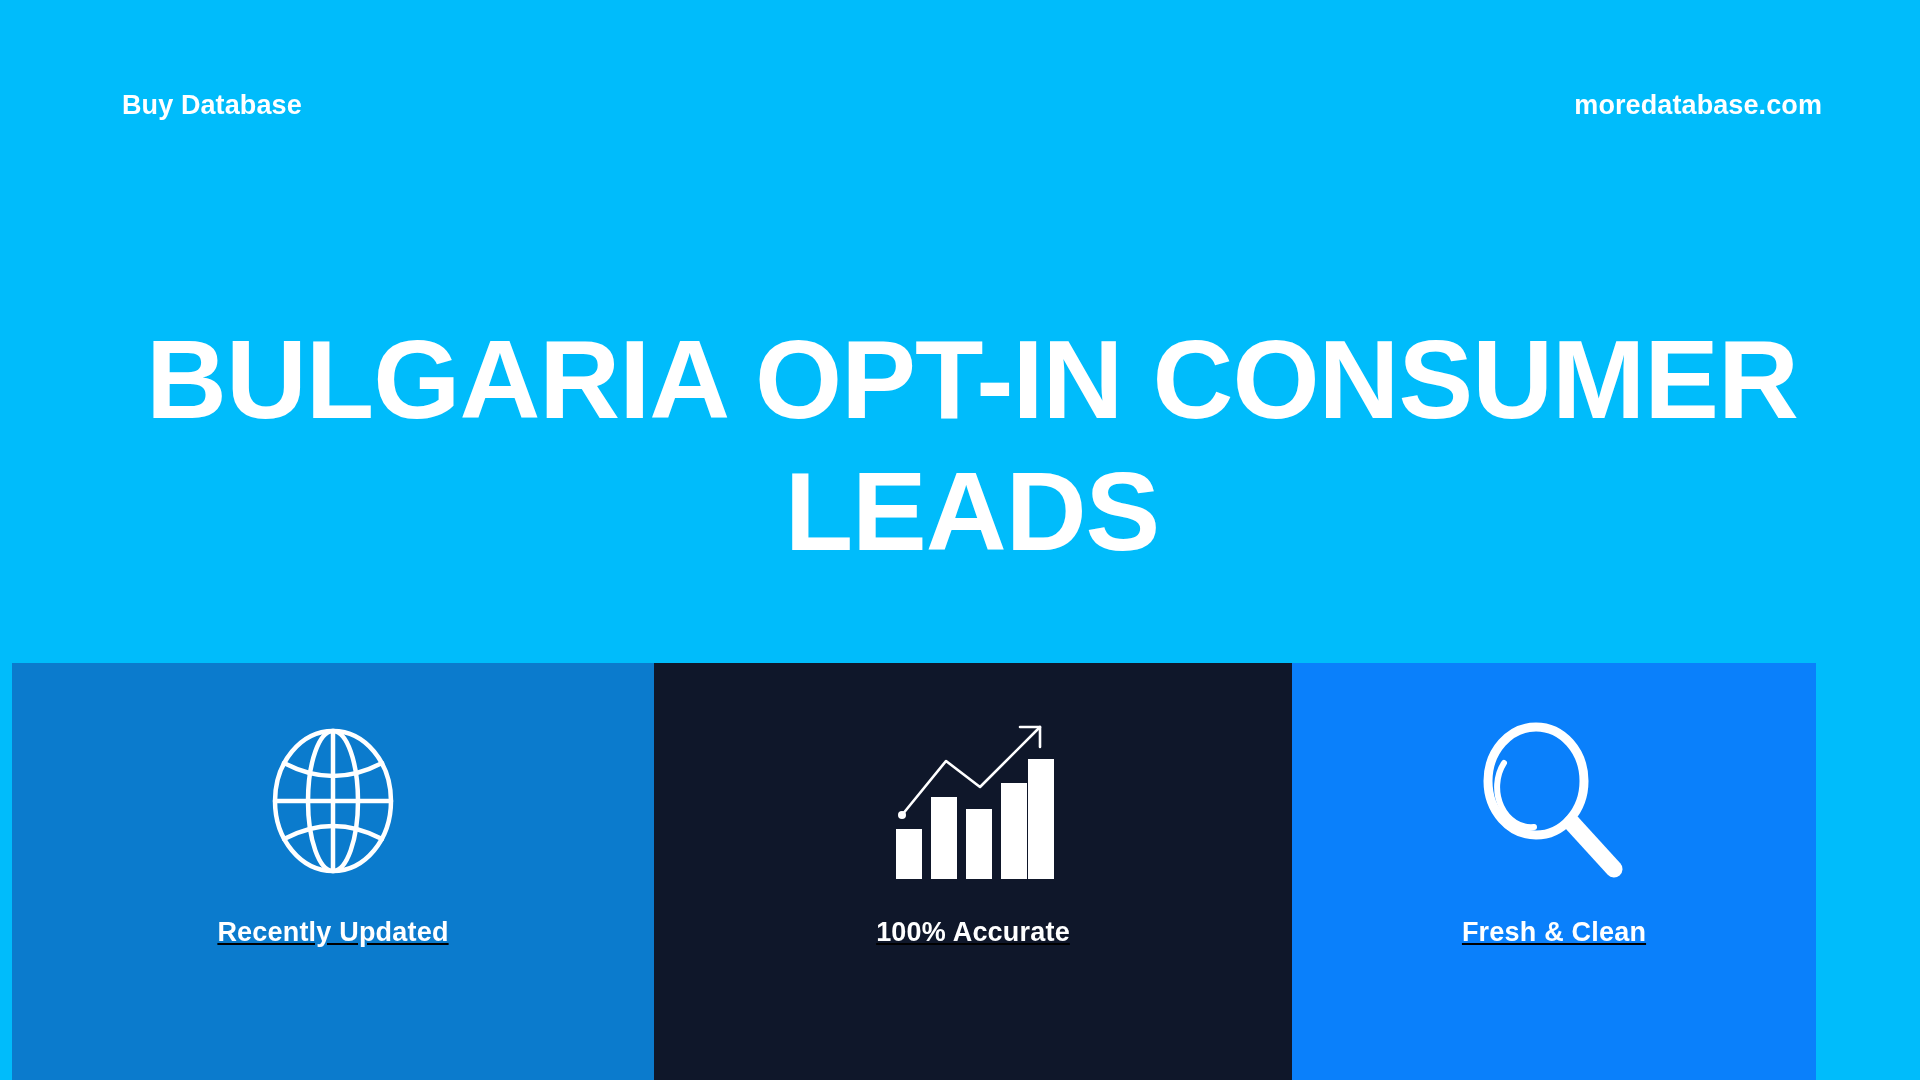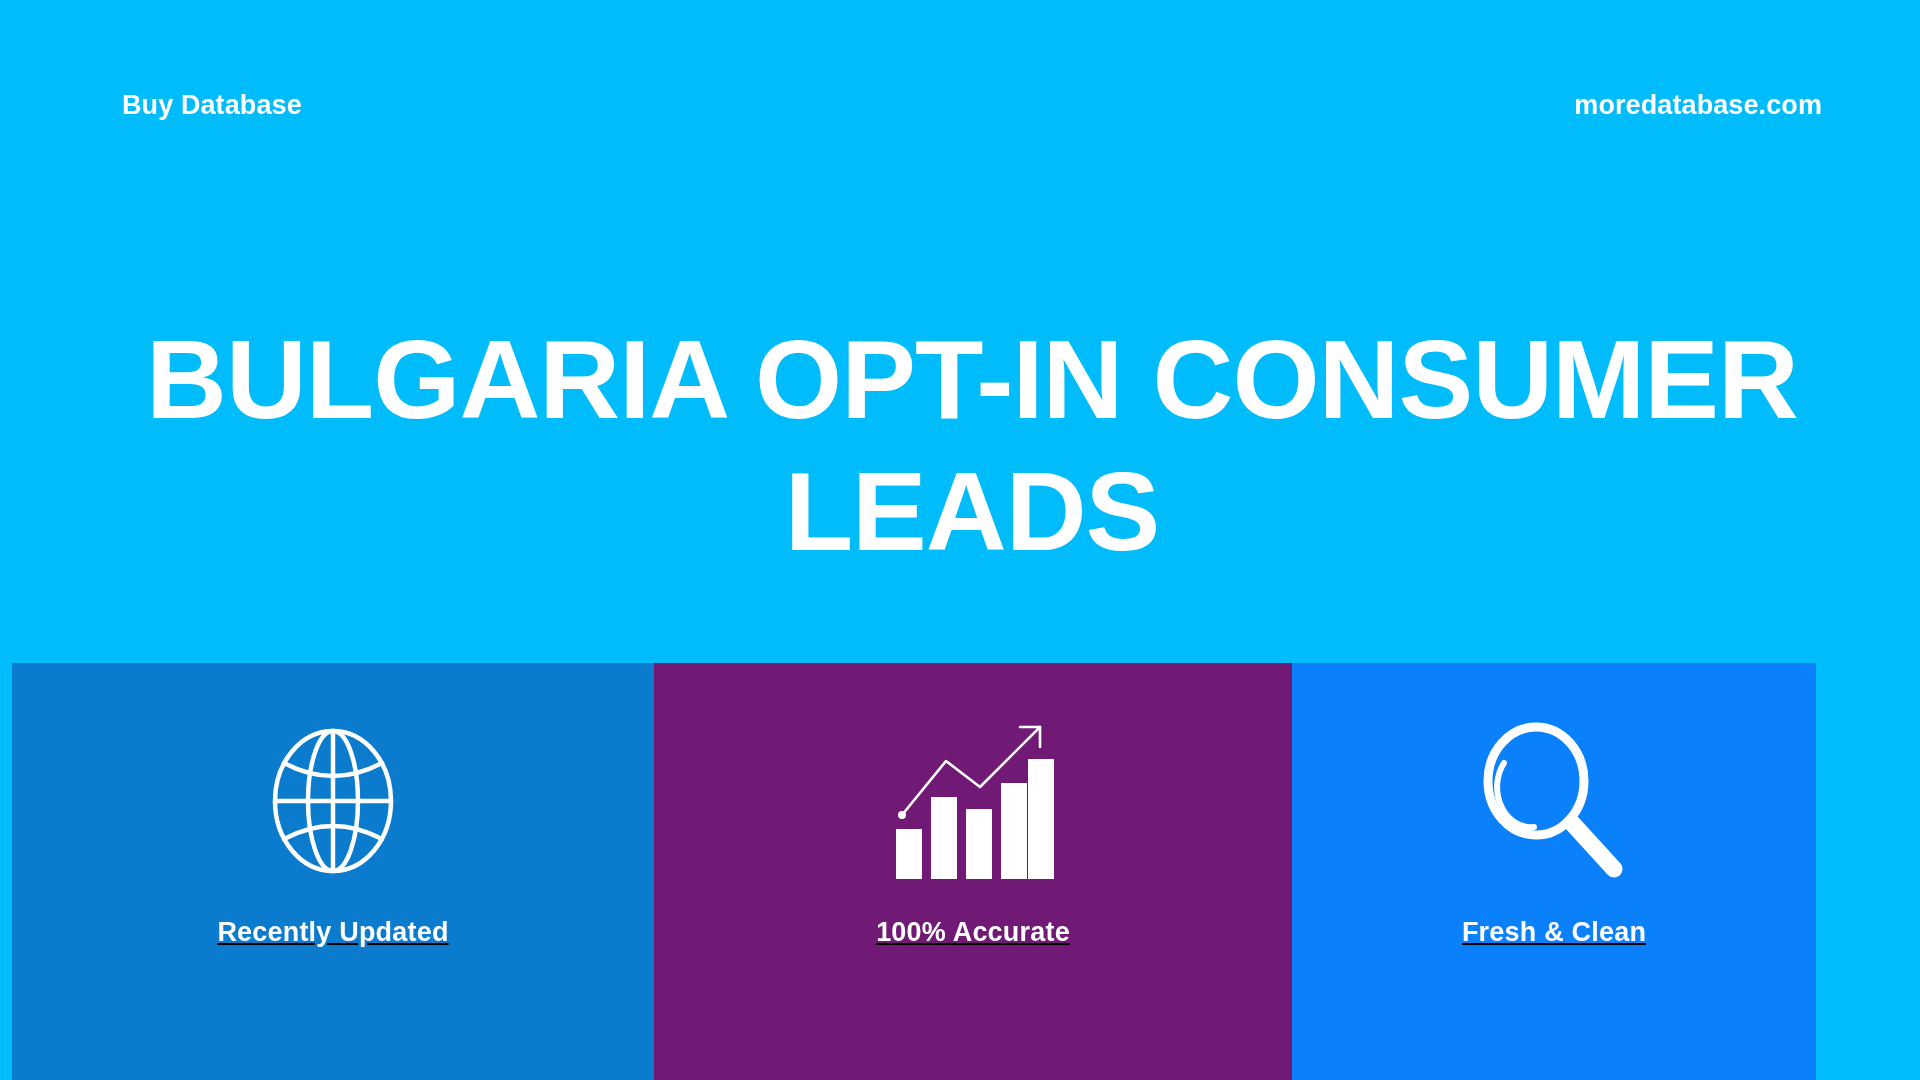--- a/index.html
+++ b/index.html
@@ -74,21 +74,21 @@
     text-decoration: underline;
   }
   .feature {
     display: flex;
     flex-direction: column;
     align-items: center;
     box-sizing: border-box;
     padding-top: 58px;
   }
   .feature-1 { width: 642px;  background: #0b7bcd; }
-  .feature-2 { width: 638px;  background: #701a75; }
+  .feature-2 { width: 638px;  background: #0f172a; }
   .feature-3 { width: 524px;  background: #0a80fb; }
 
   .feature-icon {
     height: 160px;
     display: flex;
     align-items: center;
     justify-content: center;
   }
   .feature-label {
     margin-top: 36px;

